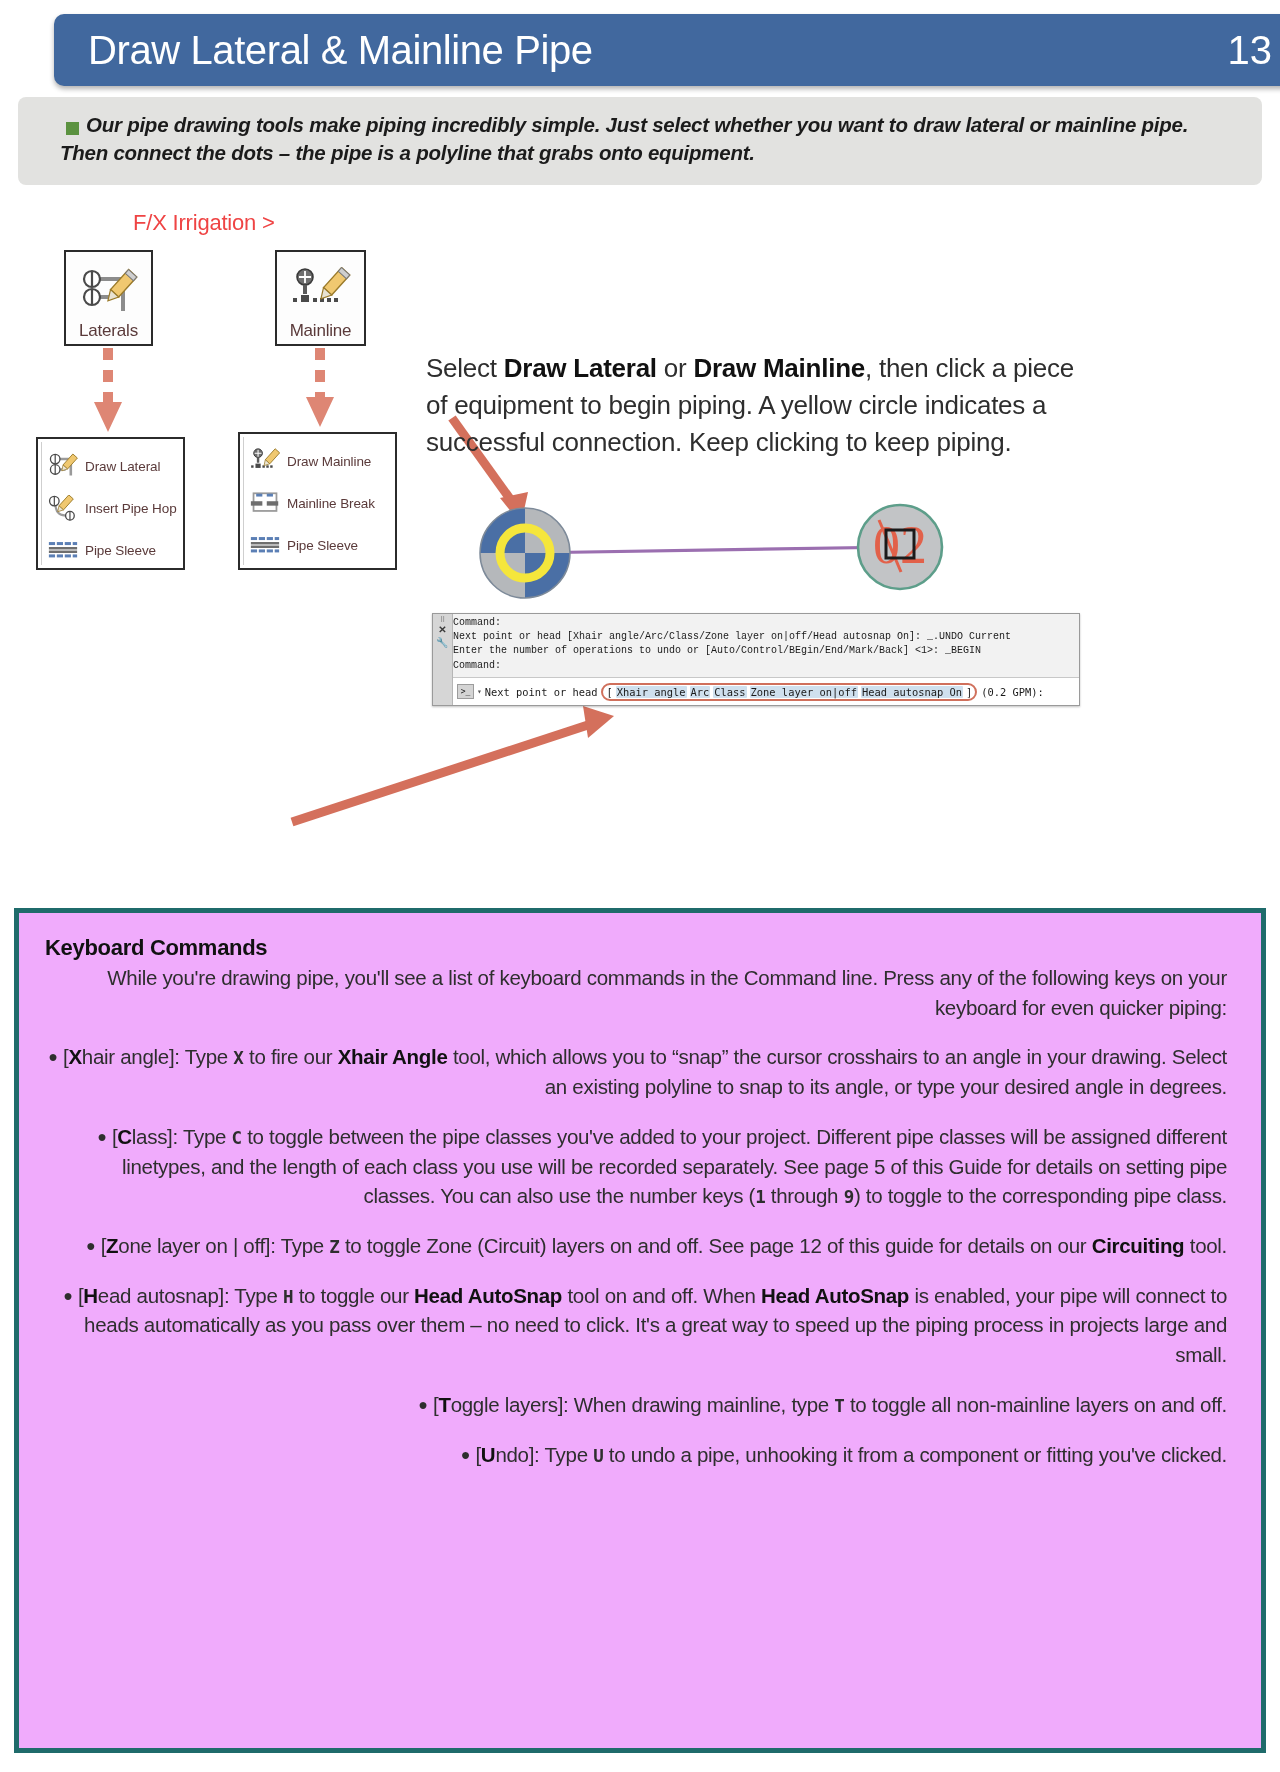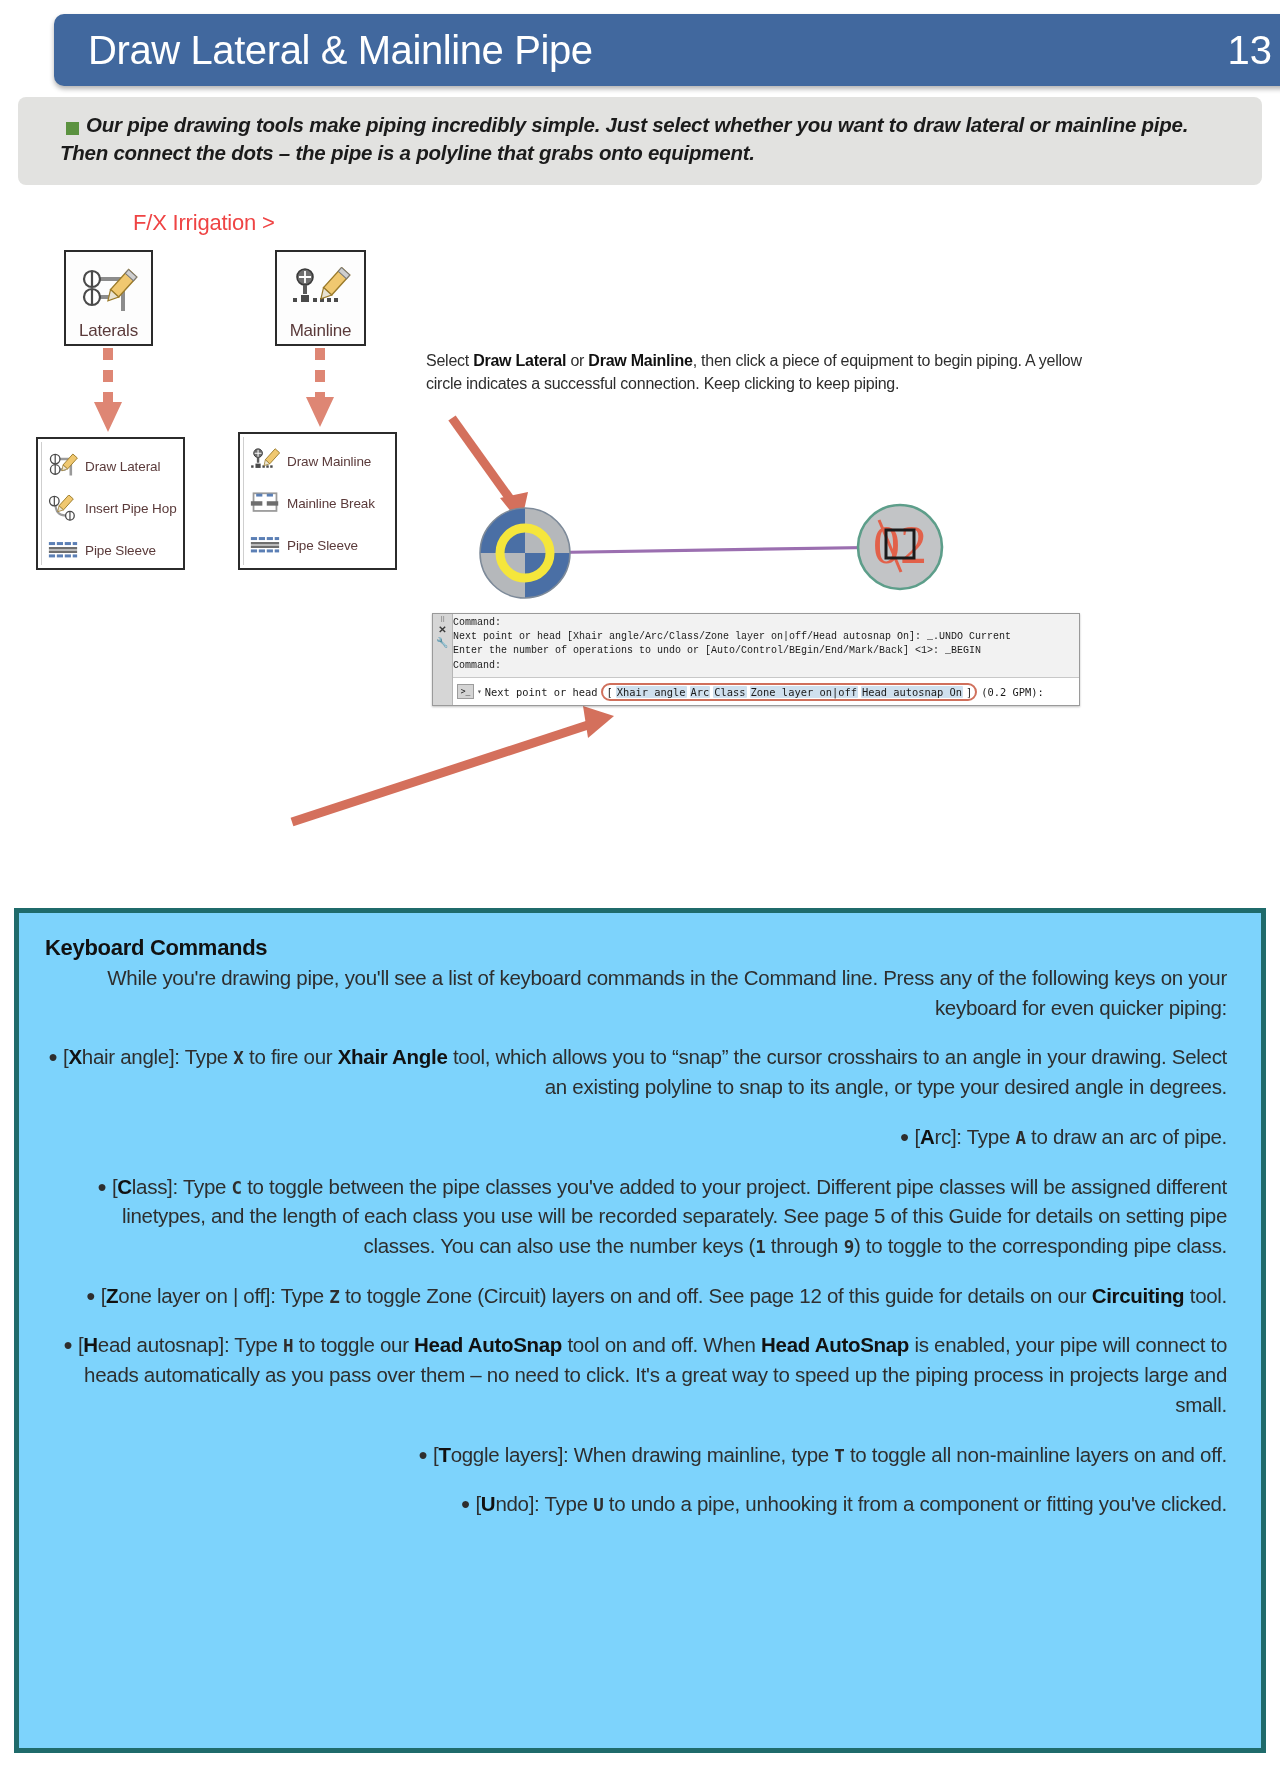--- a/index.html
+++ b/index.html
@@ -143,21 +143,21 @@
     white-space: nowrap;
   }
   .menu-ico { width: 30px; height: 30px; flex: 0 0 30px; display:flex; align-items:center; justify-content:center;}
 
   
   .instr {
     position: absolute;
     left: 426px;
     top: 350px;
     width: 660px;
-    font-size: 16px;
+    font-size: 26px;
     line-height: 1.42;
     color: #2e2e2e;
     letter-spacing: -0.25px;
   }
   .instr b { font-weight: bold; color: #111; }
 
   
   #cad-area { position: absolute; left: 430px; top: 480px; width: 650px; height: 130px; }
 
   
@@ -234,21 +234,21 @@
   .kw { background: #cfe0ee; padding: 0 1px; border-radius: 1px; }
 
   
   .kb-panel {
     position: absolute;
     left: 14px;
     top: 908px;
     width: 1252px;
     height: 845px;
     border: 5px solid #1f6b6b;
-    background: #7dd3fc;
+    background: #f0abfc;
     box-sizing: border-box;
     padding: 22px 34px 0 26px;
   }
   .kb-title {
     font-size: 22px;
     font-weight: bold;
     color: #111;
     letter-spacing: -0.3px;
     margin: 0 0 2px 0;
   }
@@ -528,24 +528,20 @@
 
 <div class="kb-panel">
   <div class="kb-title">Keyboard Commands</div>
   <p class="kb-p">While you're drawing pipe, you'll see a list of keyboard commands in the Command line. Press any of the following keys on your keyboard for even quicker piping:</p>
 
   <p class="kb-p">
     <span class="bullet-dot">●</span>
     [<span class="cap">X</span><span>hair angle</span><span>]: Type </span><span class="mono">X</span><span> to fire our </span><b>Xhair Angle</b><span> tool, which allows you to “snap” the cursor crosshairs to an angle in your drawing. Select an existing polyline to snap to its angle, or type your desired angle in degrees.</span>
   </p>
 
-  <p class="kb-p">
-    <span class="bullet-dot">●</span>
-    [<span class="cap">A</span><span>rc</span><span>]: Type </span><span class="mono">A</span><span> to draw an arc of pipe.</span>
-  </p>
 
   <p class="kb-p">
     <span class="bullet-dot">●</span>
     [<span class="cap">C</span><span>lass</span><span>]: Type </span><span class="mono">C</span><span> to toggle between the pipe classes you've added to your project. Different pipe classes will be assigned different linetypes, and the length of each class you use will be recorded separately. See page 5 of this Guide for details on setting pipe classes. You can also use the number keys (</span><span class="mono">1</span><span> through </span><span class="mono">9</span><span>) to toggle to the corresponding pipe class.</span>
   </p>
 
   <p class="kb-p">
     <span class="bullet-dot">●</span>
     [<span class="cap">Z</span><span>one layer on | off</span><span>]: Type </span><span class="mono">Z</span><span> to toggle Zone (Circuit) layers on and off. See page 12 of this guide for details on our </span><b>Circuiting</b><span> tool.</span>
   </p>

